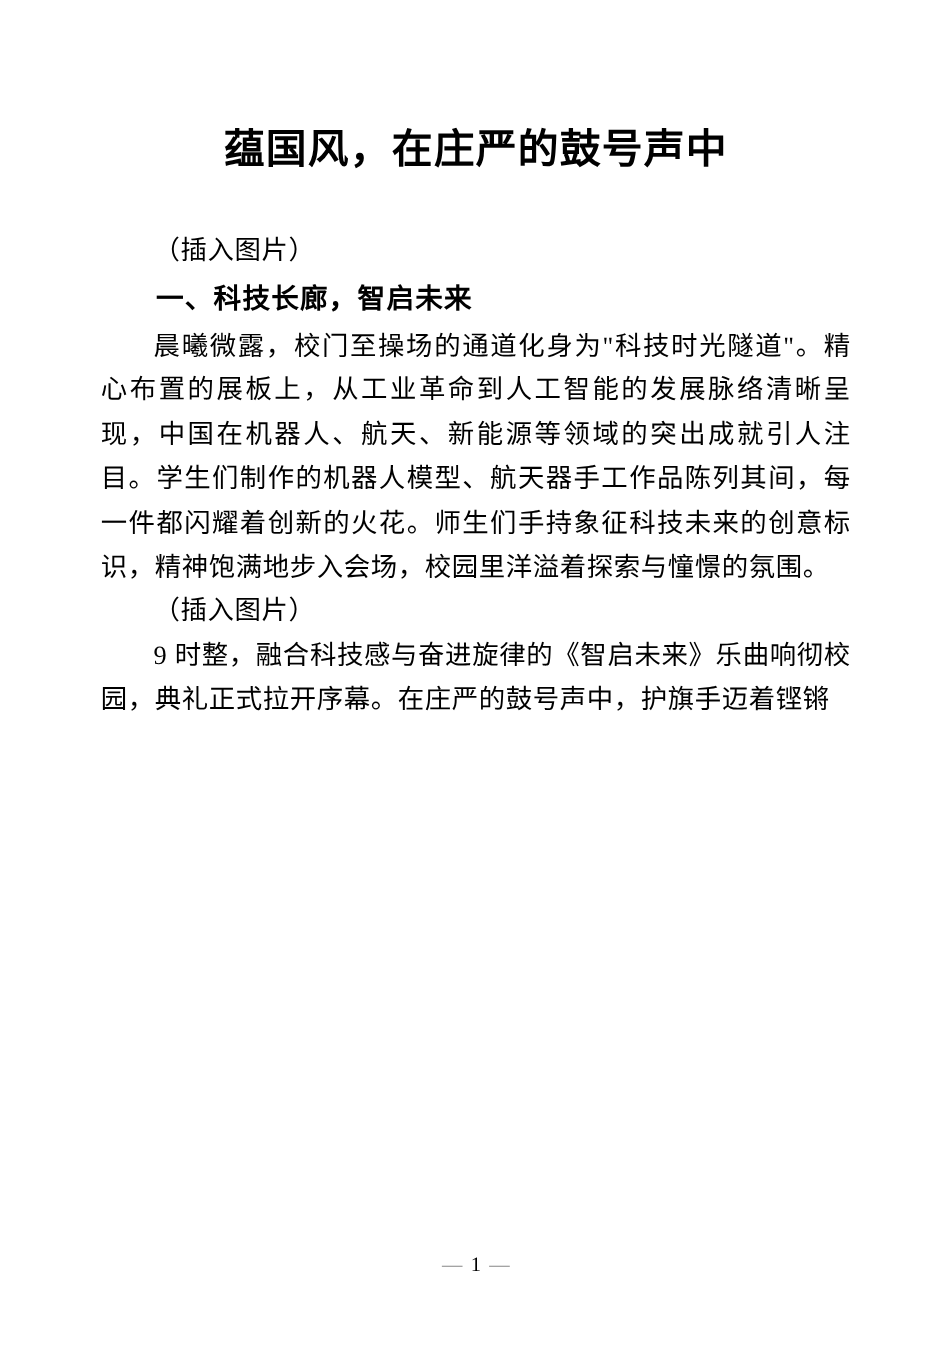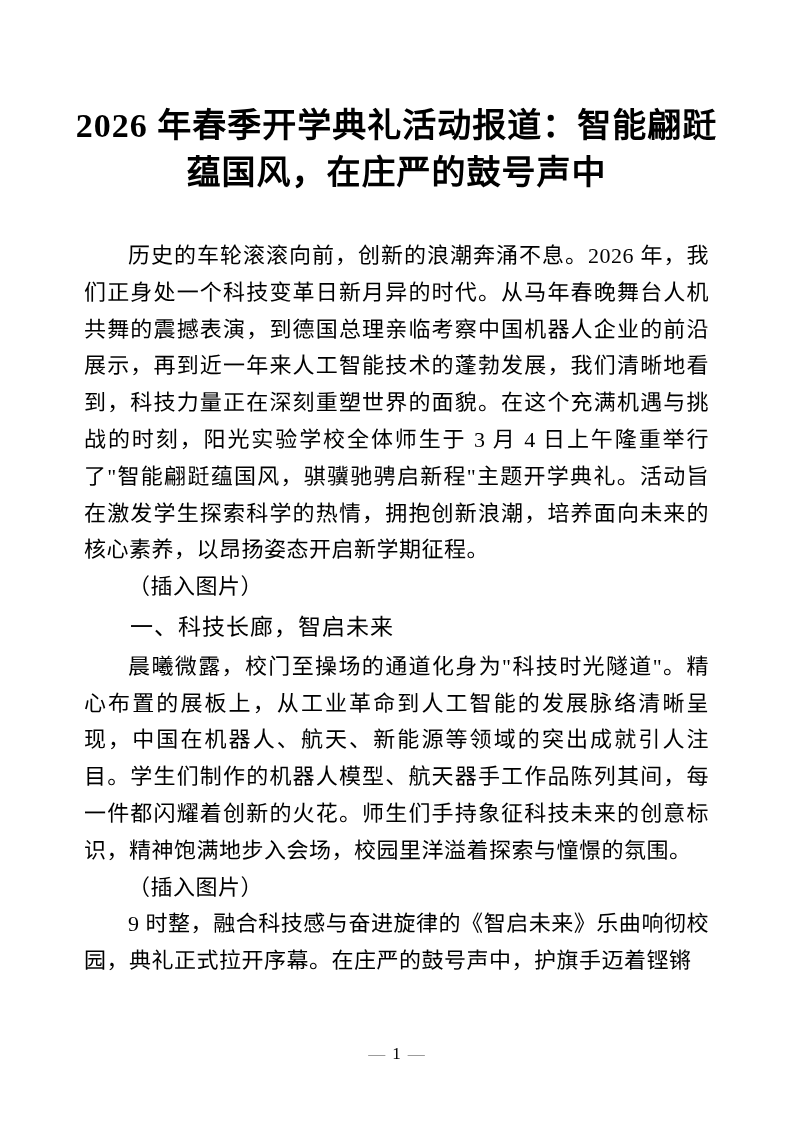--- a/index.html
+++ b/index.html
@@ -41,21 +41,21 @@
     text-indent: 2em;
   }
   .note {
     margin: 0;
     text-indent: 2em;
   }
   .heading {
     margin: 3px 0 3px 0;
     text-indent: 2em;
     font-family: "Liberation Sans", "DejaVu Sans", sans-serif;
-    font-weight: normal;
+    font-weight: bold;
     font-size: 23px;
     line-height: 36.8px;
     letter-spacing: 1px;
   }
   .footer {
     position: absolute;
     bottom: 58px;
     left: 0;
     width: 100%;
     text-align: center;
@@ -70,26 +70,24 @@
   .footer .num {
     color: #000000;
   }
 </style>
 </head>
 <body>
 
 <div class="page">
 
   <h1 class="doc-title">
-    <span class="title-line">2026 年春季开学典礼活动报道：智能翩跹</span>
     <span class="title-line">蕴国风，在庄严的鼓号声中</span>
   </h1>
 
   <div class="content">
-    <p class="para">历史的车轮滚滚向前，创新的浪潮奔涌不息。2026 年，我们正身处一个科技变革日新月异的时代。从马年春晚舞台人机共舞的震撼表演，到德国总理亲临考察中国机器人企业的前沿展示，再到近一年来人工智能技术的蓬勃发展，我们清晰地看到，科技力量正在深刻重塑世界的面貌。在这个充满机遇与挑战的时刻，阳光实验学校全体师生于 3 月 4 日上午隆重举行了"智能翩跹蕴国风，骐骥驰骋启新程"主题开学典礼。活动旨在激发学生探索科学的热情，拥抱创新浪潮，培养面向未来的核心素养，以昂扬姿态开启新学期征程。</p>
 
     <p class="note">（插入图片）</p>
 
     <h2 class="heading">一、科技长廊，智启未来</h2>
 
     <p class="para">晨曦微露，校门至操场的通道化身为"科技时光隧道"。精心布置的展板上，从工业革命到人工智能的发展脉络清晰呈现，中国在机器人、航天、新能源等领域的突出成就引人注目。学生们制作的机器人模型、航天器手工作品陈列其间，每一件都闪耀着创新的火花。师生们手持象征科技未来的创意标识，精神饱满地步入会场，校园里洋溢着探索与憧憬的氛围。</p>
 
     <p class="note">（插入图片）</p>
 
 

